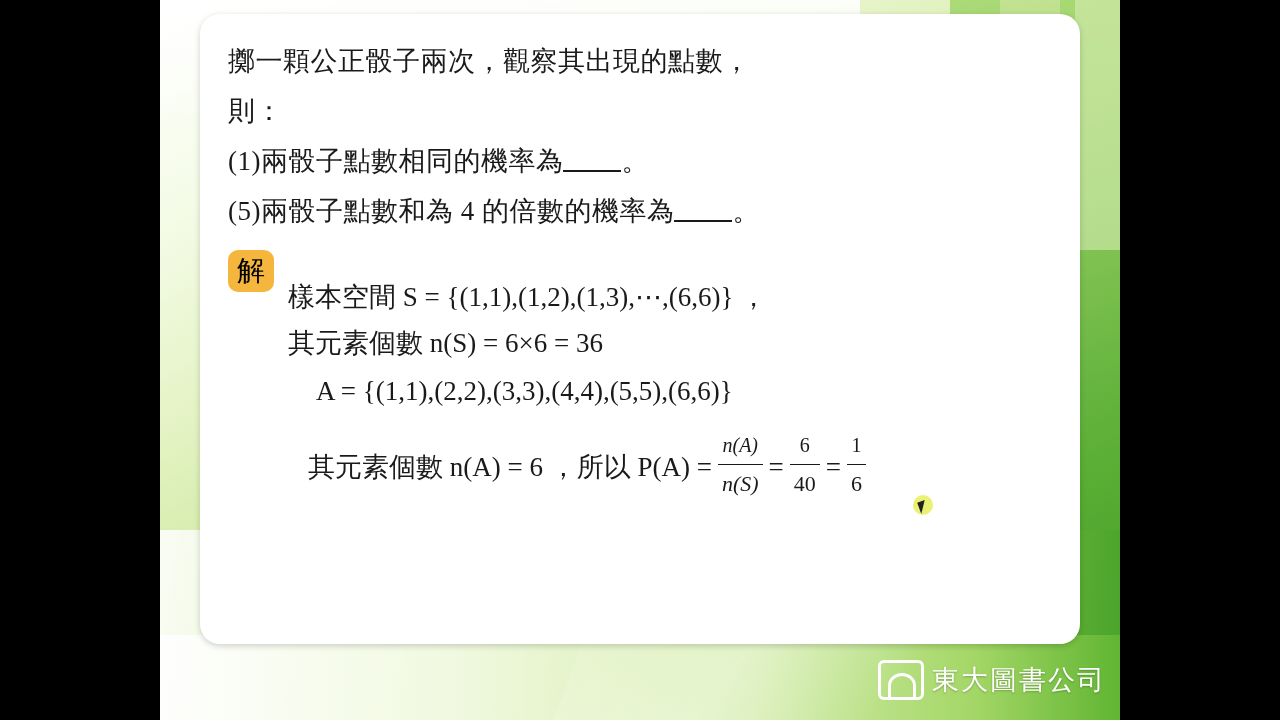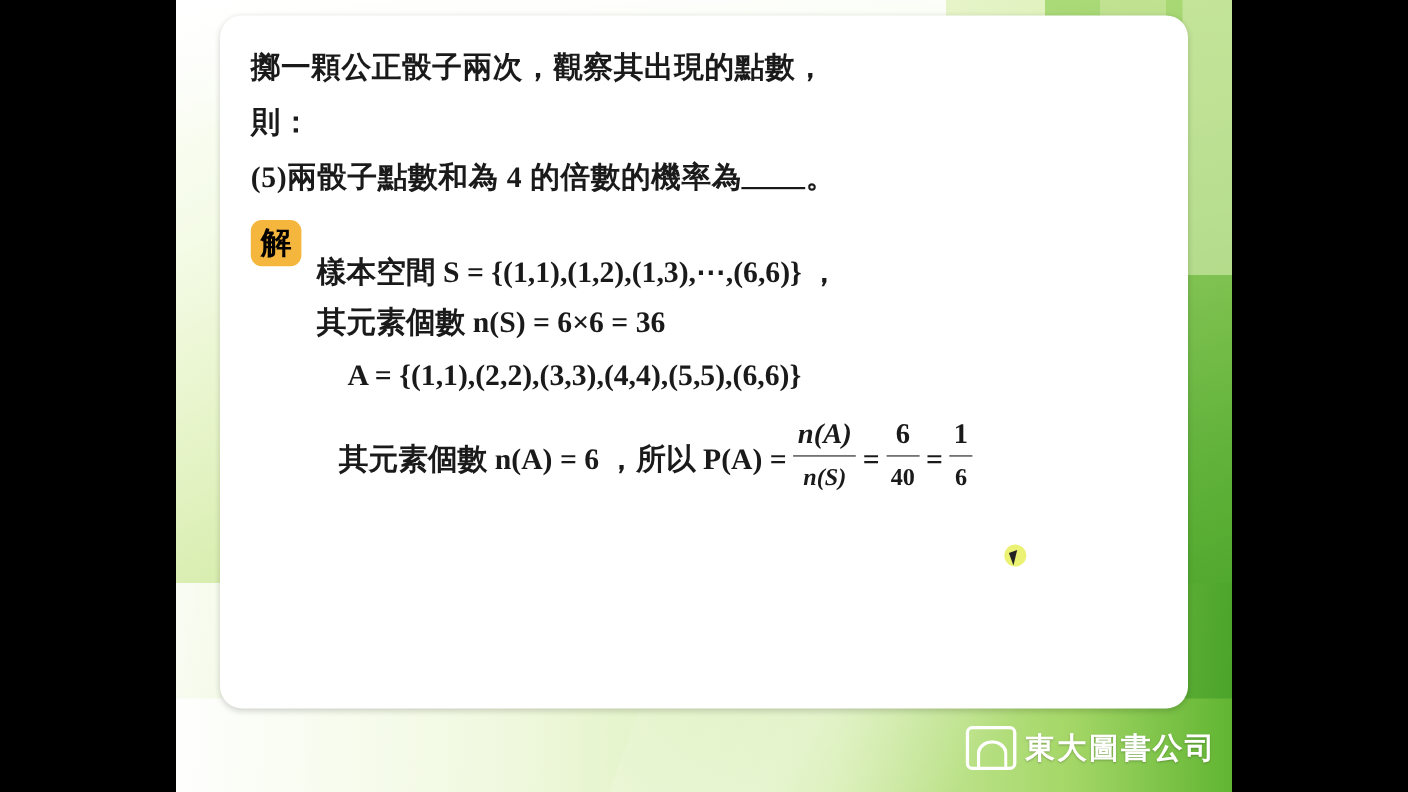--- a/index.html
+++ b/index.html
@@ -11,21 +11,20 @@
     width: 1280px;
     height: 720px;
     overflow: hidden;
     font-family: "Liberation Serif", serif;
   }
   #stage {
     position: relative;
     width: 1052px;
     height: 720px;
     background: #5eead4;
-    font-weight: bold;
   }
   
   .sidebar-black {
     position: absolute;
     top: 0;
     height: 720px;
     width: 160px;
     background: #000000;
   }
   .sidebar-black.left { left: 0; }
@@ -159,21 +158,21 @@
     vertical-align: middle;
     text-align: center;
     margin: 0 6px;
     position: relative;
     top: -2px;
   }
   .frac .num {
     display: block;
     padding: 0 4px 2px 4px;
     border-bottom: 1.6px solid #1a1a1a;
-    font-size: 26px;
+    font-size: 20px;
     line-height: 34px;
     text-align: center;
   }
   .frac .den {
     display: block;
     padding: 2px 4px 0 4px;
     font-size: 22px;
     line-height: 34px;
   }
   .eqline {
@@ -264,20 +263,23 @@
     <div class="bg-band band4"></div>
     <div class="bg-band band5"></div>
     <div class="bg-band band-diag"></div>
 
     <div id="card">
       <div id="card-inner">
 
         <div class="line q-line">擲一顆公正骰子兩次，觀察其出現的點數，</div>
         <div class="line q-line">則：</div>
 
+        <div class="line q-line">
+          <span>(1)兩骰子點數相同的機率為</span><span class="blank"></span><span>。</span>
+        </div>
 
         <div class="line q-line">
           <span>(5)兩骰子點數和為 4 的倍數的機率為</span><span class="blank"></span><span>。</span>
         </div>
 
         <div class="sol-row">
           <div class="sol-badge">解</div>
           <div class="sol-body">
             <div class="line">樣本空間 S = {(1,1),(1,2),(1,3),⋯,(6,6)} ，</div>
             <div class="line">其元素個數 n(S) = 6×6 = 36</div>

